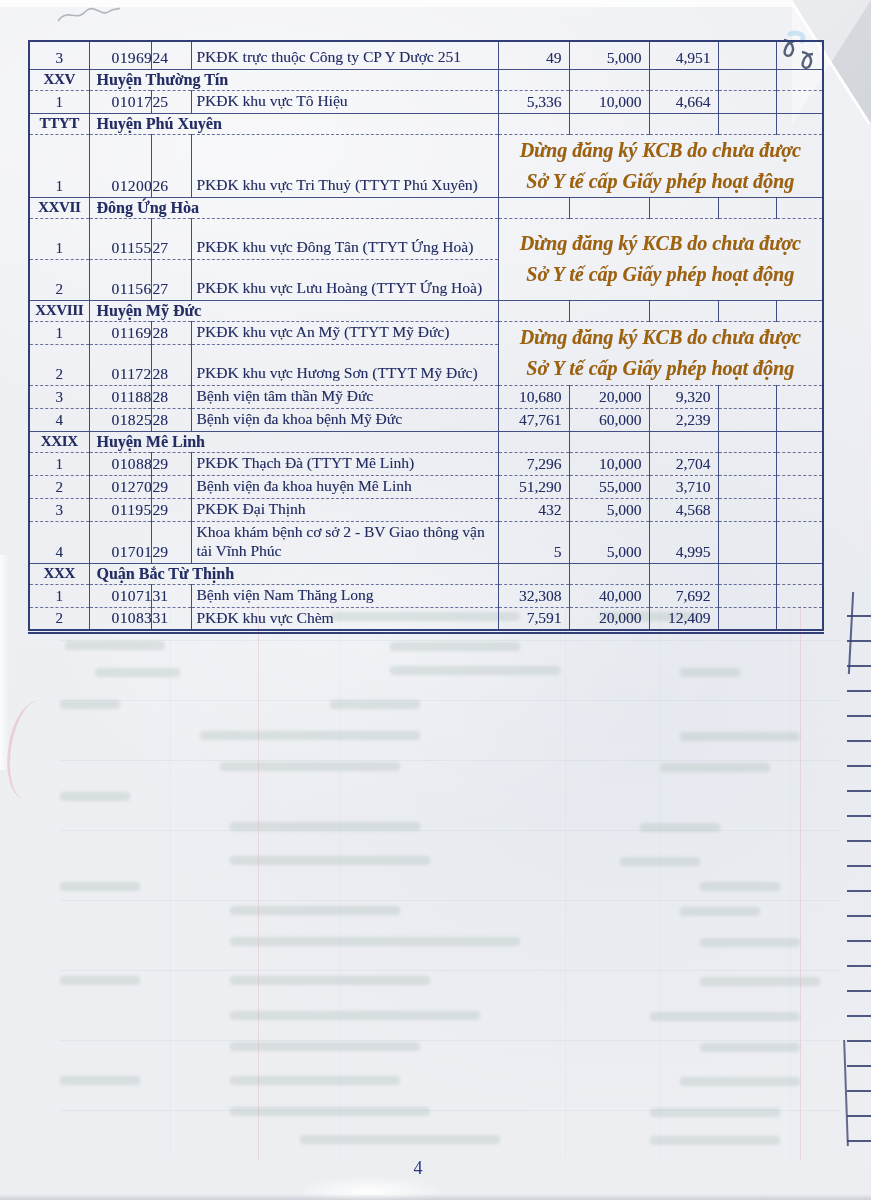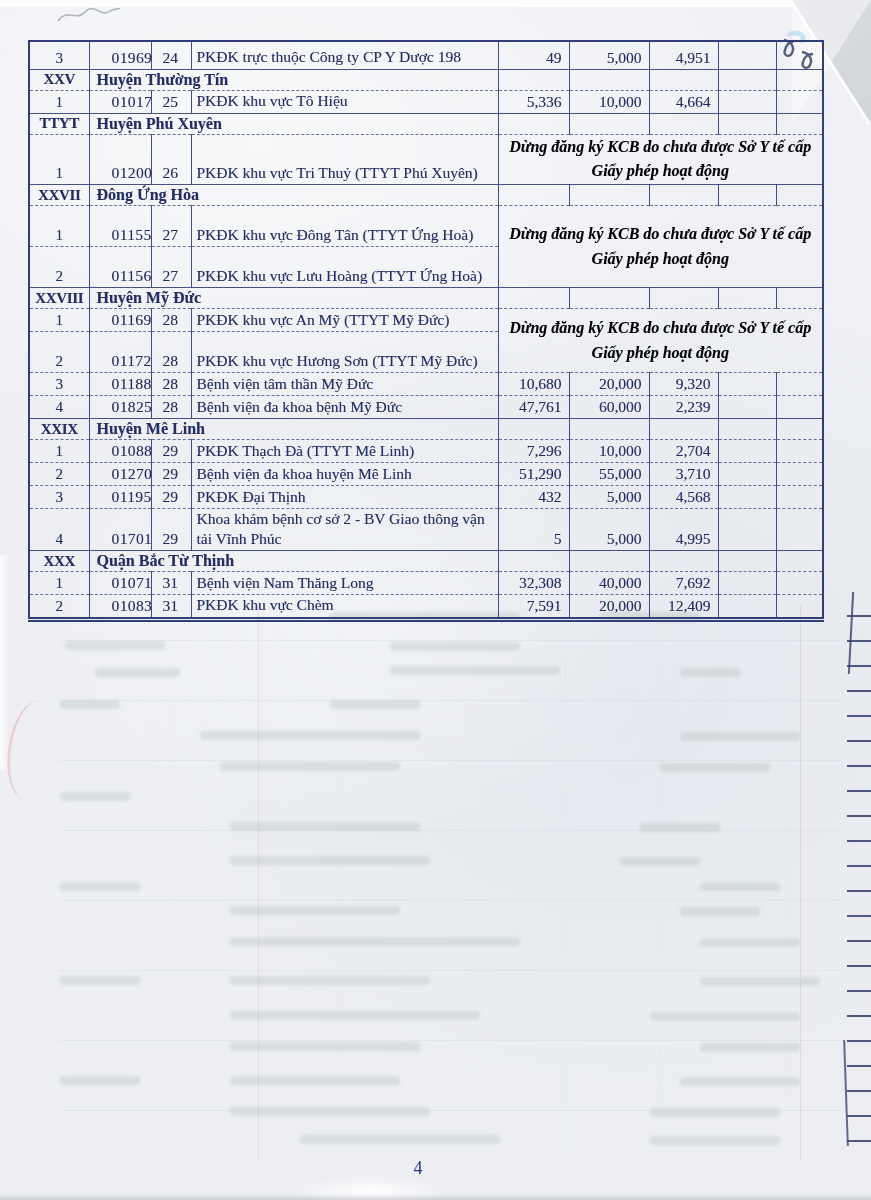--- a/index.html
+++ b/index.html
@@ -53,27 +53,27 @@
     border-bottom:1px dashed rgba(50,62,120,.72);
     overflow:hidden;
   }
   tr.section td{border-top:1.6px solid rgba(50,62,120,.9);}
   tbody tr:first-child{height:28px;}
   tr.data{height:23px;}
   tr.section{height:21px;}
   tr.tall{height:41px;}
   .c-stt{text-align:center;vertical-align:bottom;font-size:15px;padding:0 0 2px 0;}
   .c-code{text-align:center;vertical-align:bottom;font-size:15.5px;padding:0 0 2px 22px;letter-spacing:.4px;}
-  .c-dist{text-align:left;vertical-align:bottom;font-size:15.5px;padding:0 0 2px 11px;}
+  .c-dist{text-align:left;vertical-align:bottom;font-size:15.5px;padding:0 0 2px 1px;}
   .c-name{text-align:left;vertical-align:bottom;font-size:15.5px;line-height:1.26;padding:0 2px 2px 5px;}
   .num{text-align:right;vertical-align:bottom;font-size:15.5px;padding:0 7px 2px 0;}
   .note{
     text-align:center;vertical-align:middle;
-    font-weight:bold;font-style:italic;font-size:16px;line-height:1.55;
-    padding:0 10px;color:#000000;
+    font-weight:bold;font-style:italic;font-size:20px;line-height:1.55;
+    padding:0 10px;color:#a16207;
   }
   .section-num{text-align:center;vertical-align:middle;font-weight:bold;font-size:15px;letter-spacing:-.3px;}
   .section-name{text-align:left;vertical-align:middle;font-weight:bold;font-size:16px;padding-left:7px;}
 
   
   .page-number{
     position:absolute;left:396px;top:1158px;width:44px;text-align:center;
     font-size:18px;color:#2b3780;
   }
 
@@ -194,21 +194,21 @@
         <col style="width:80px">
       <col style="width:69px">
         <col style="width:58px">
         <col style="width:47px">
     </colgroup>
     <tbody id="registry-body">
         <tr class="data">
           <td class="c-stt">3</td>
           <td class="c-code">01969</td>
           <td class="c-dist">24</td>
-          <td class="c-name">PKĐK trực thuộc Công ty CP Y Dược 198</td>
+          <td class="c-name">PKĐK trực thuộc Công ty CP Y Dược 251</td>
           <td class="num">49</td>
           <td class="num">5,000</td>
           <td class="num">4,951</td>
           <td class="num"></td>
           <td class="num"></td>
         </tr>
         <tr class="section">
           <td class="section-num">XXV</td>
           <td class="section-name" colspan="3">Huyện Thường Tín</td>
           <td class="num"></td>

